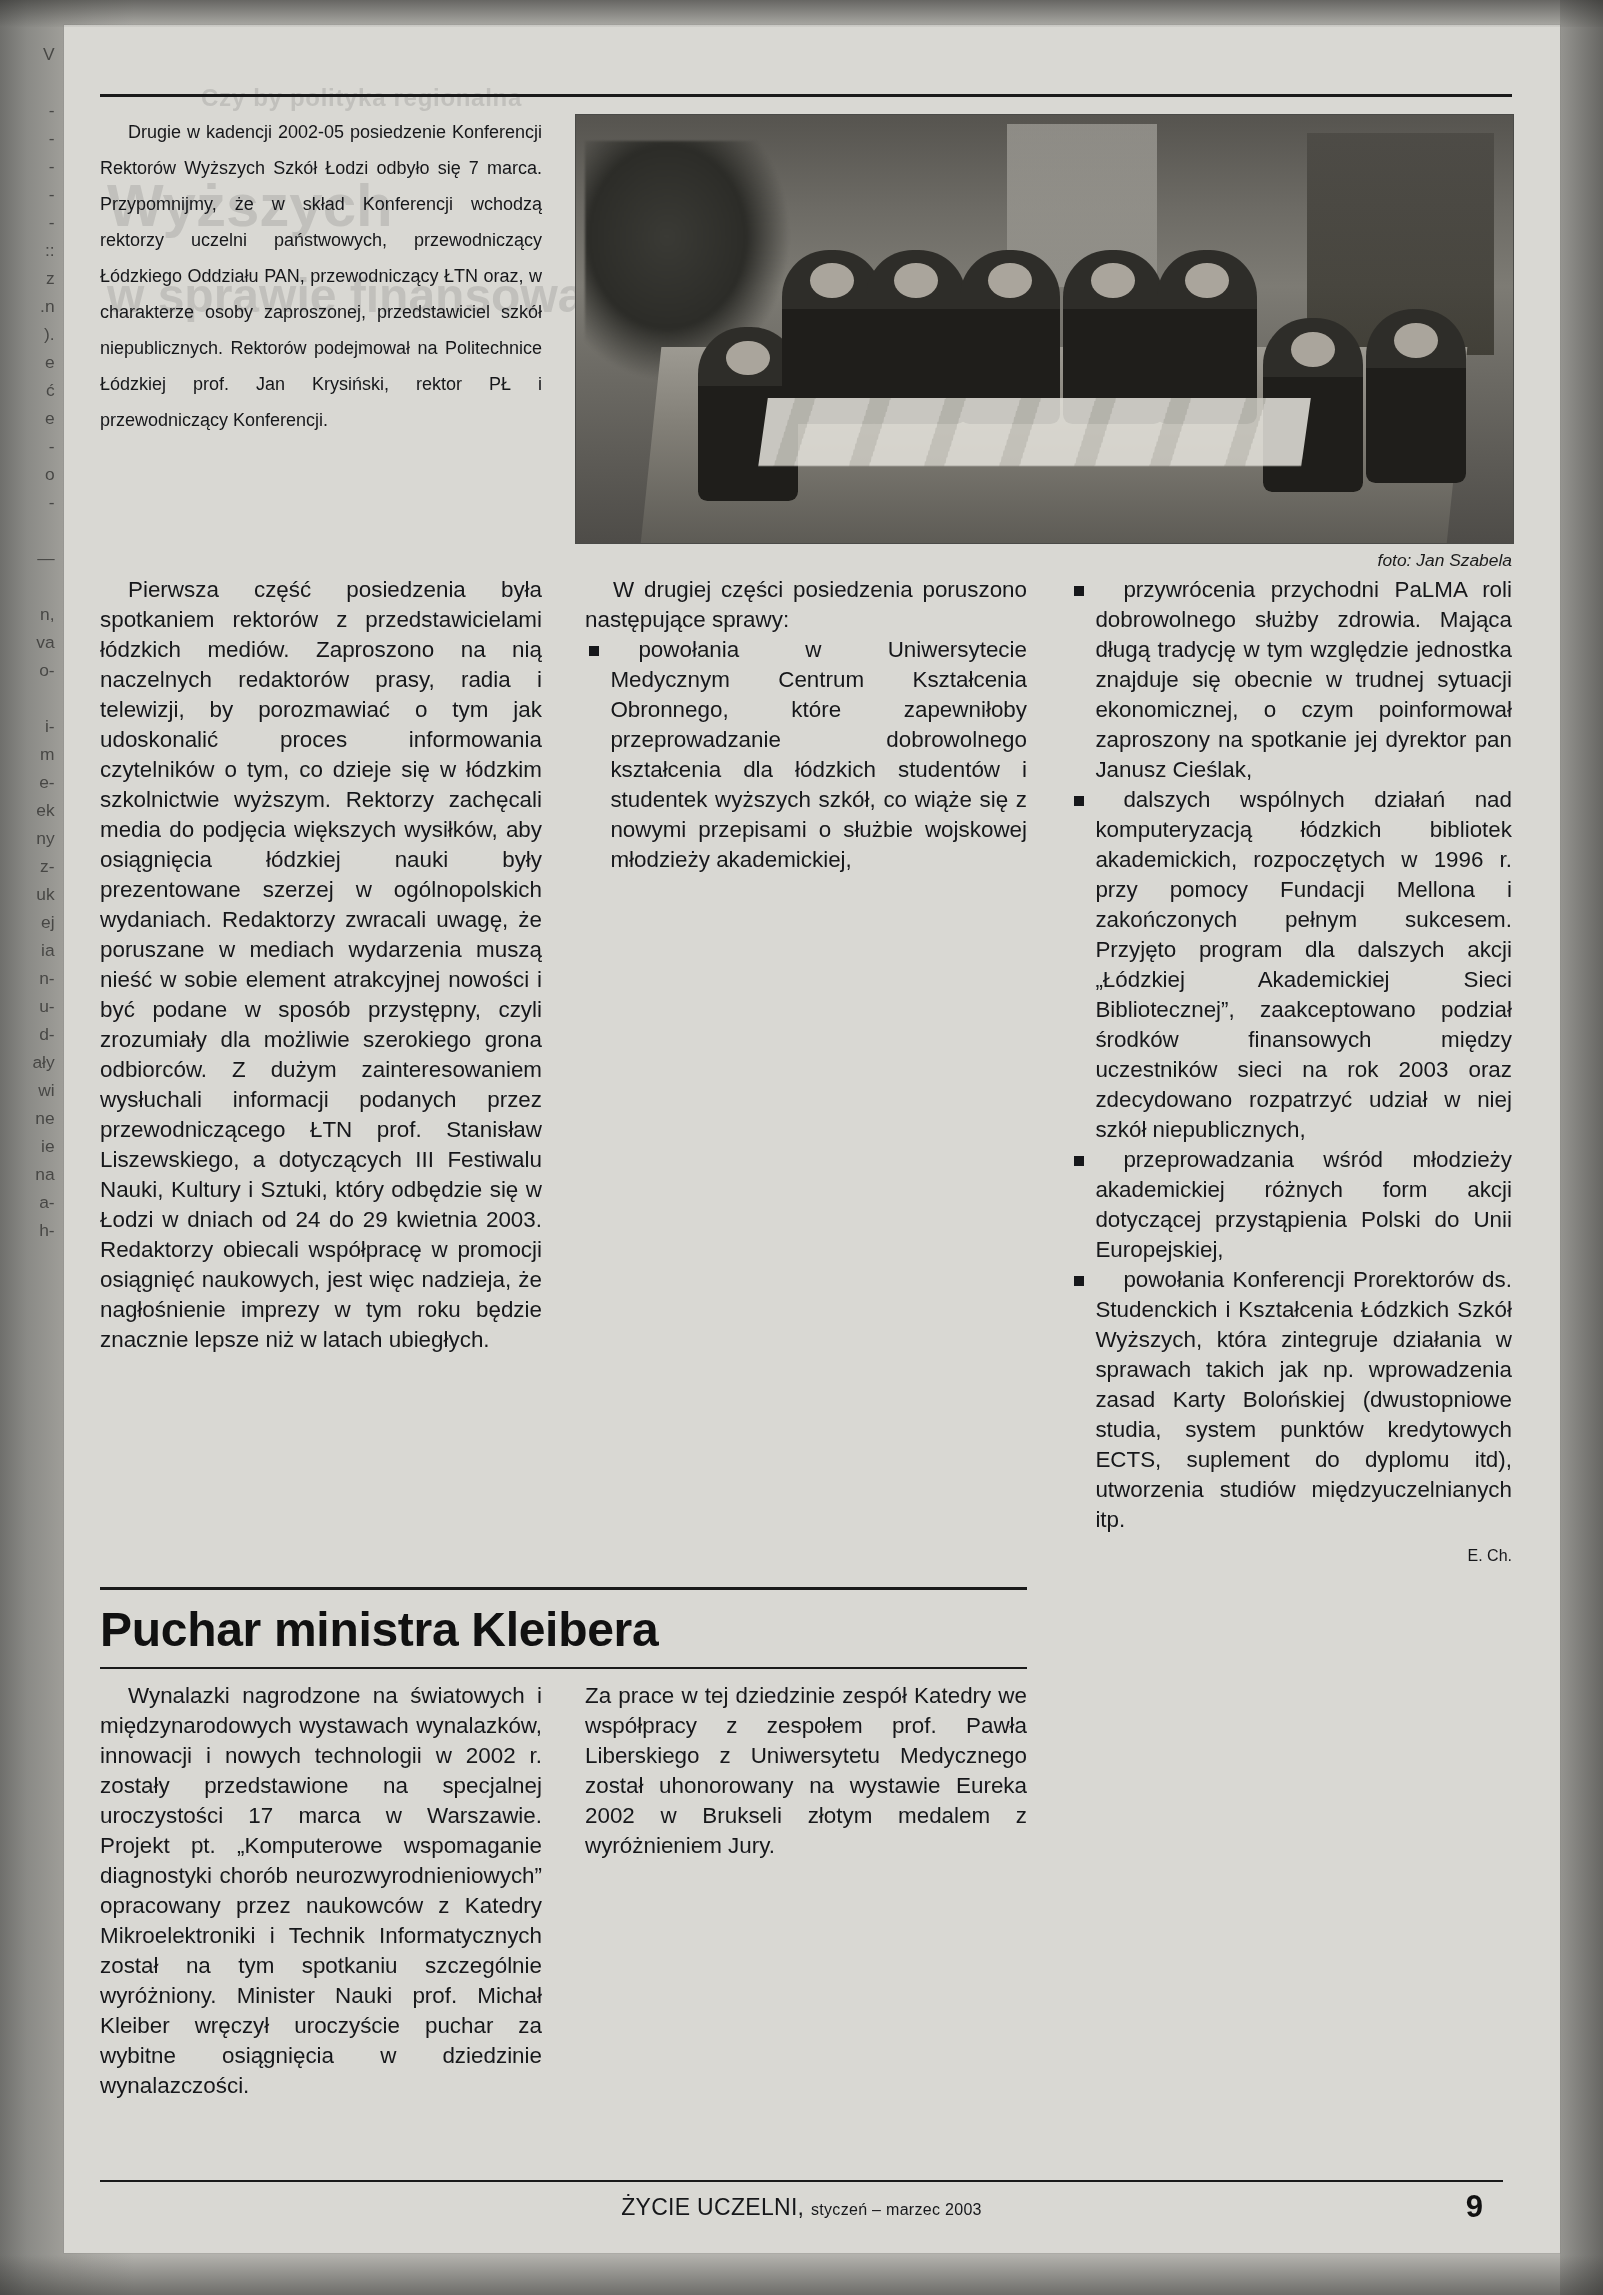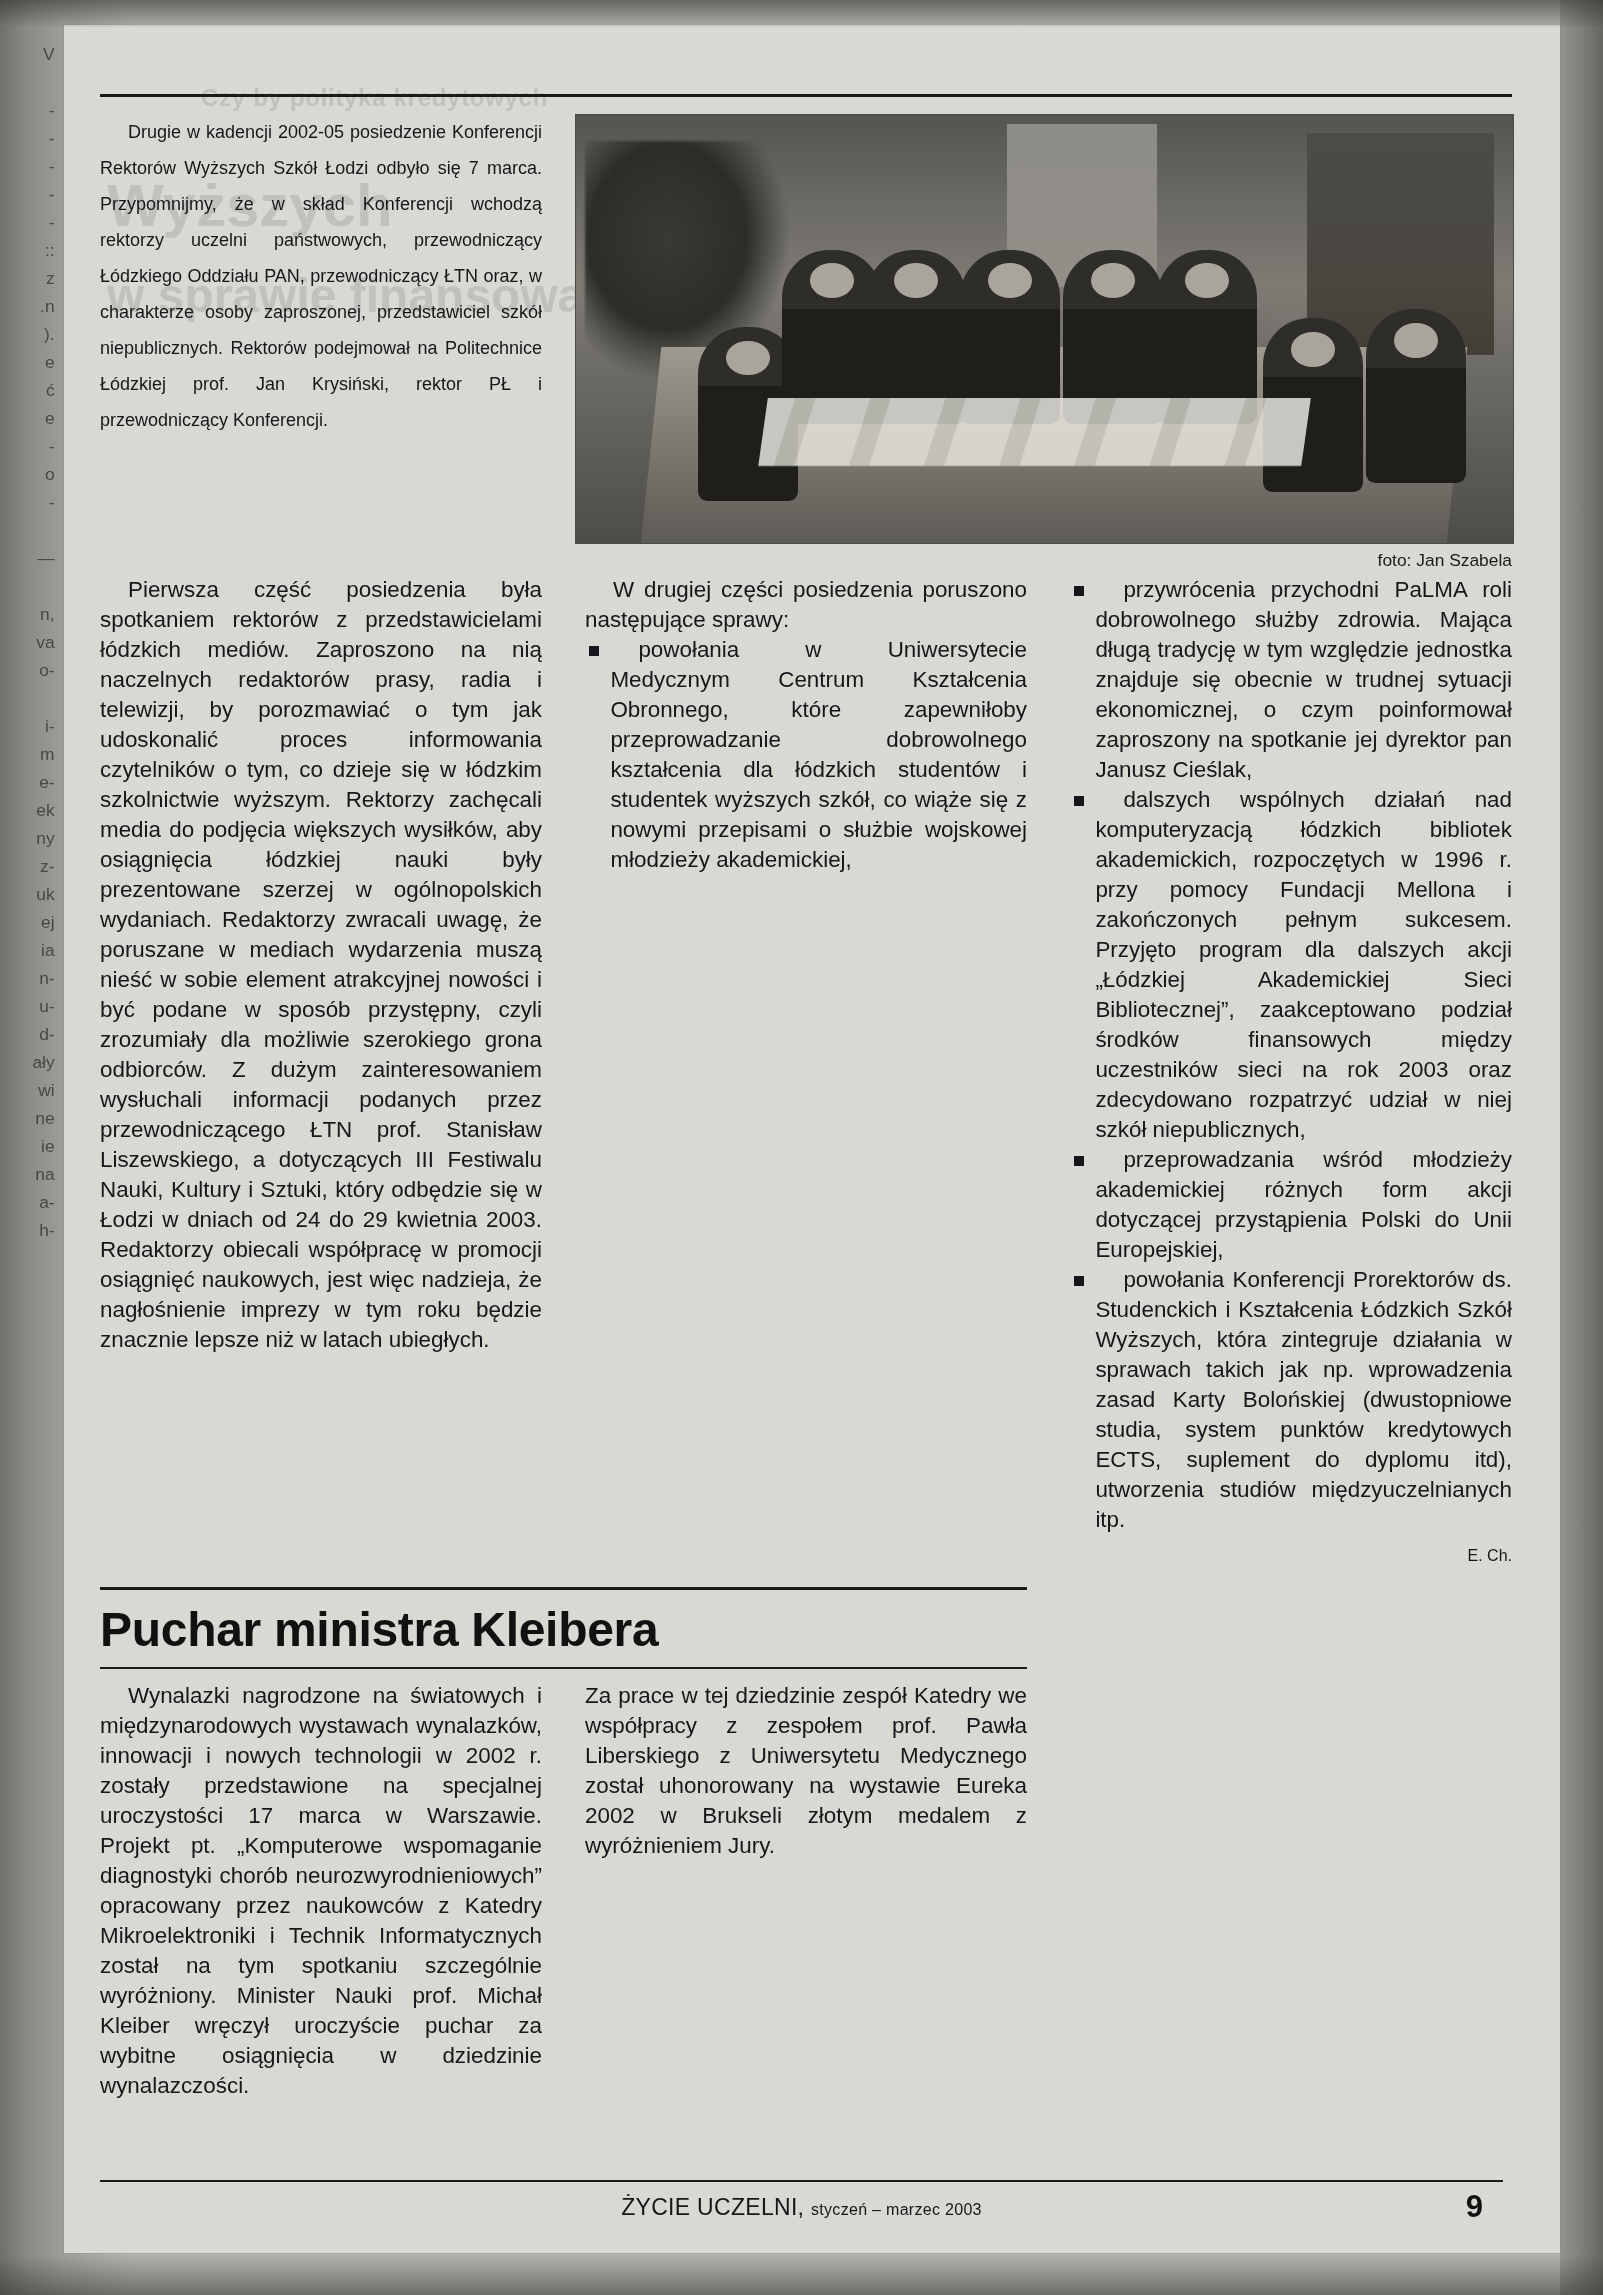--- a/index.html
+++ b/index.html
@@ -187,20 +187,21 @@
   .p1 { left: 13%; bottom: 10% !important; height: 221px; }
   .p2 { left: 22%; }
   .p3 { left: 31%; }
   .p4 { left: 41%; height: 154px; }
   .p5 { left: 52%; height: 140px; }
   .p6 { left: 62%; height: 144px; }
   .p7 { right: 16%; height: 201px; bottom: 12% !important; }
   .p8 { right: 5%; height: 187px; bottom: 14% !important; }
   .photo-credit {
     text-align: right;
+    font-style: italic;
     font-size: 17.4px;
     color: #1b1b1b;
     margin-top: 5.4px;
   }
   .three-col {
     display: flex;
     margin-top: 6.7px;
   }
   .three-col .c {
     width: 442px;
@@ -282,21 +283,21 @@
   }
 </style>
 </head>
 <body>
 
 <div class="page">
   <div class="scan-bg"></div>
 
   <div class="paper"></div>
 
-  <div class="ghost g1">Czy by polityka kredytowych</div>
+  <div class="ghost g1">Czy by polityka regionalna</div>
   <div class="ghost g2">Wyższych</div>
   <div class="ghost g3">w sprawie finansowania państwowych</div>
   <div class="ghost g5">Głos rektorów</div>
 
   <div class="left-strip">V
 
 -
 -
 -
 -

